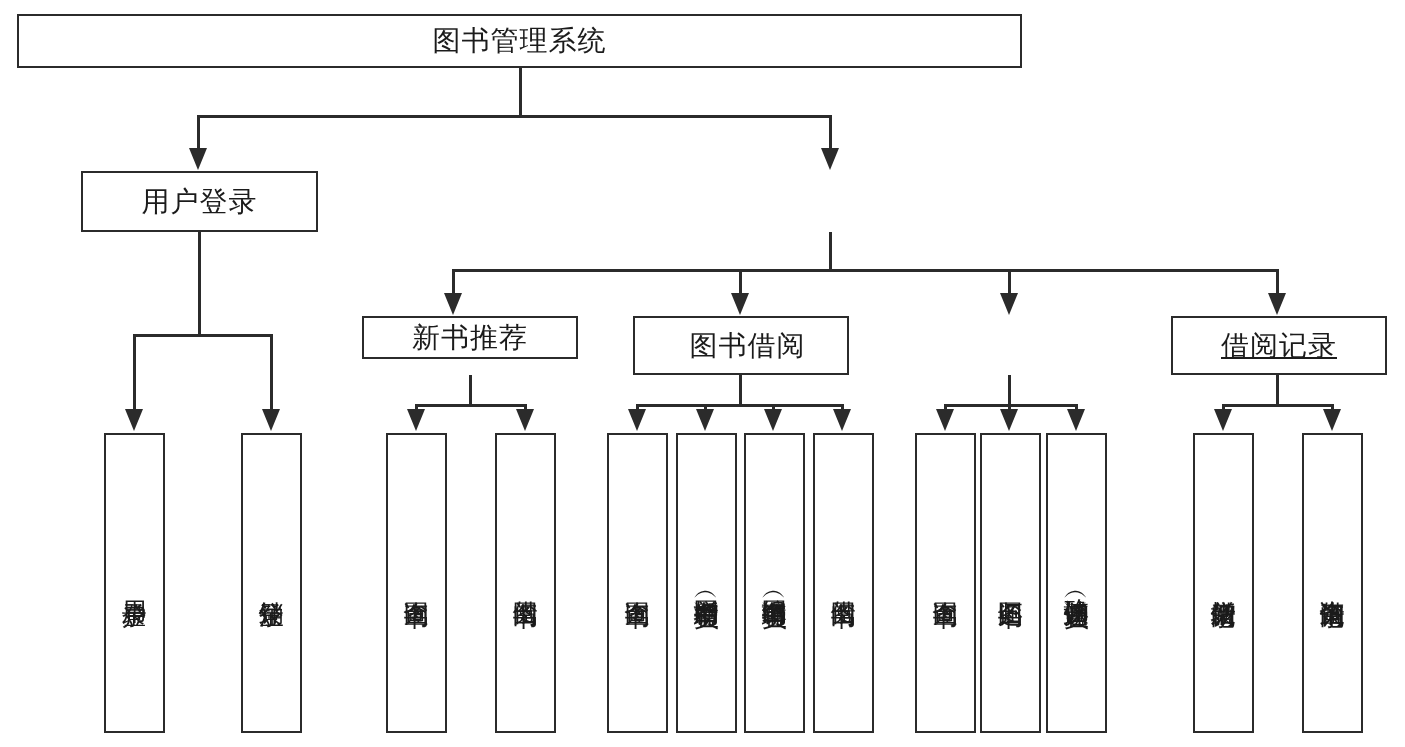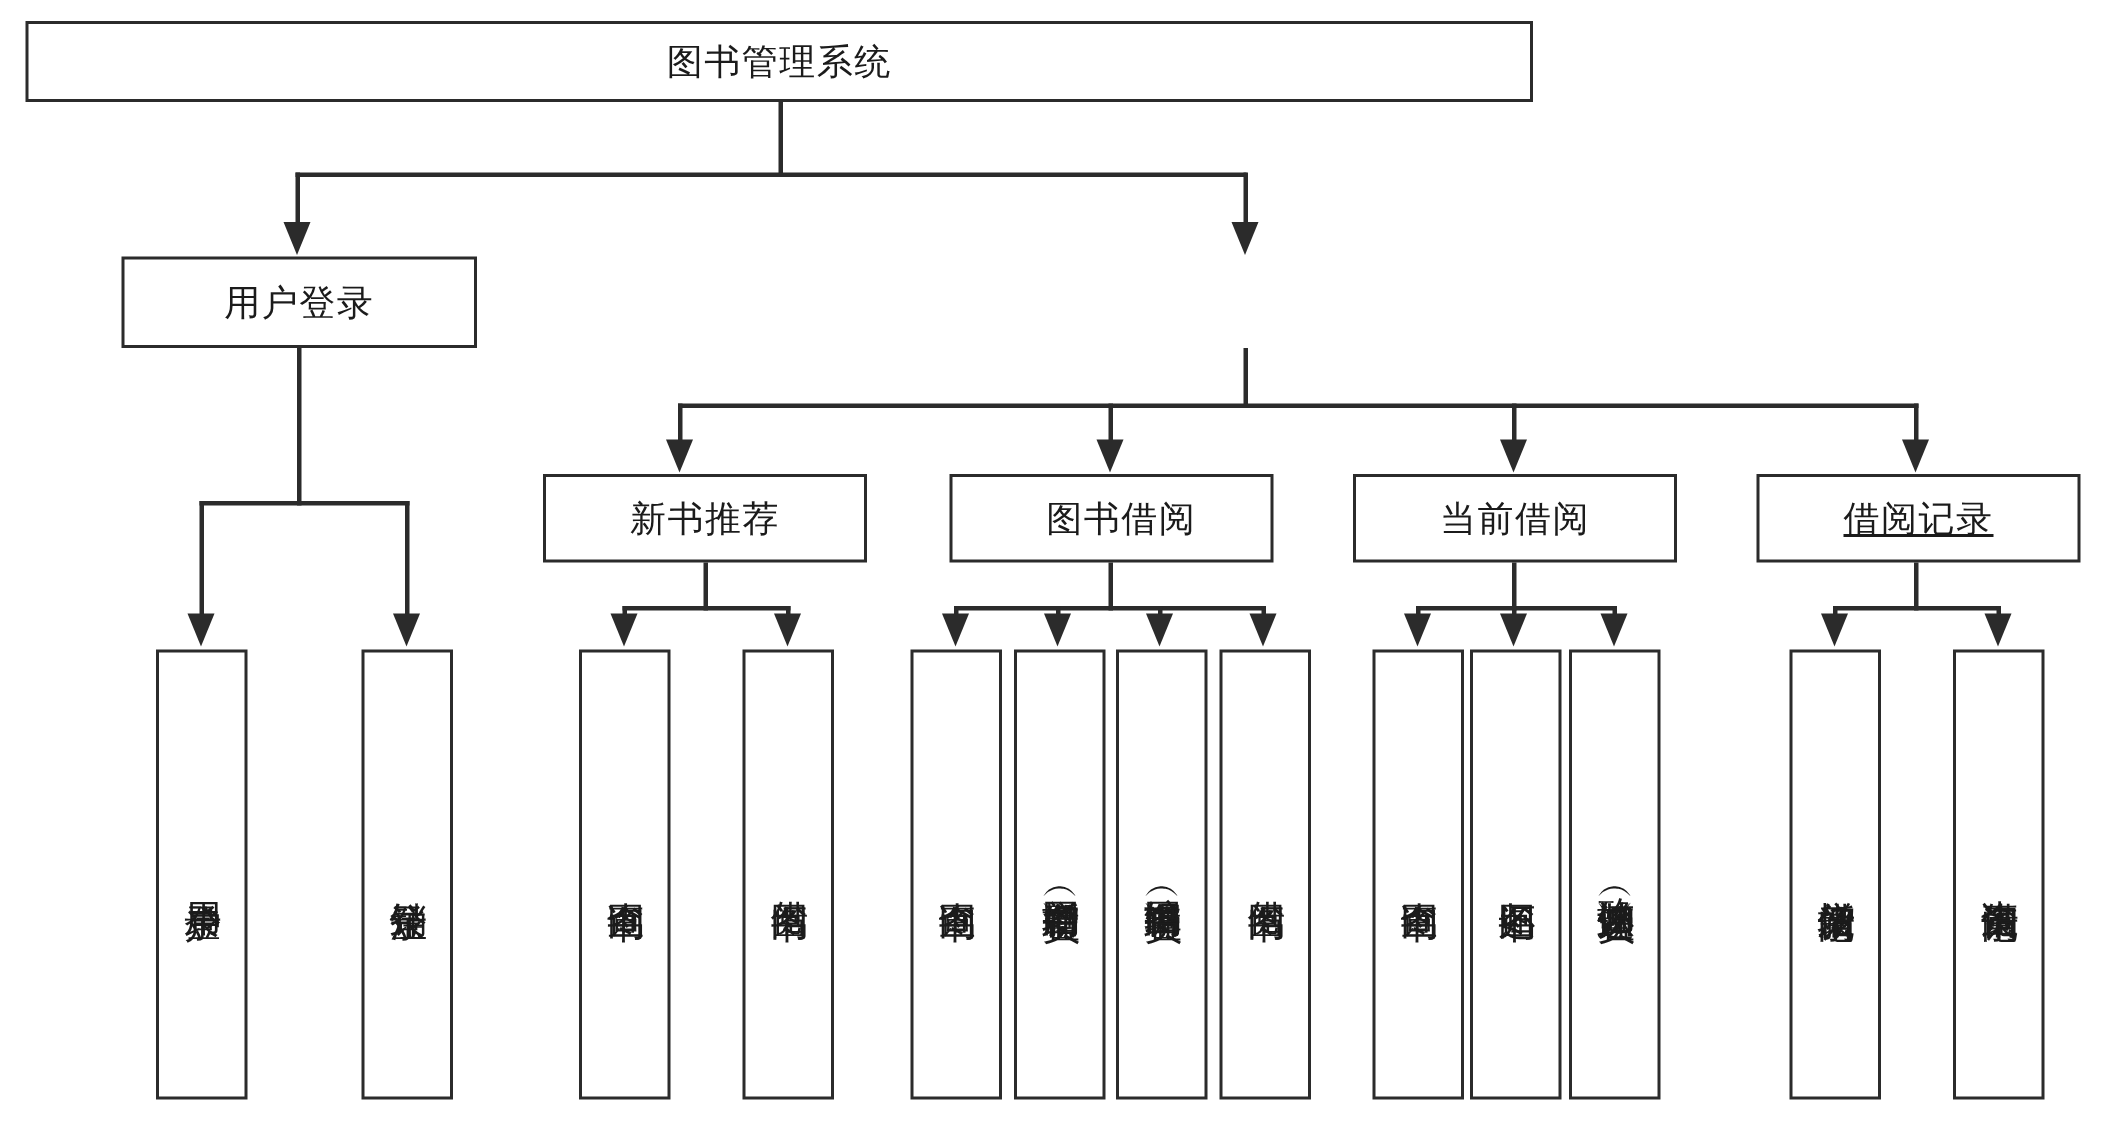--- a/index.html
+++ b/index.html
@@ -21,21 +21,21 @@
     position: absolute;
     box-sizing: border-box;
     border: 2px solid #2b2b2b;
     background: #ffffff;
     display: flex;
     align-items: center;
     justify-content: center;
     color: #1b1b1b;
   }
   .node.h {
-    font-size: 24px;
+    font-size: 28px;
     letter-spacing: 1px;
     white-space: nowrap;
   }
   .node.v {
     writing-mode: vertical-rl;
     text-orientation: upright;
     font-size: 25px;
     line-height: 1.06;
     letter-spacing: 1px;
     padding: 4px 0;
@@ -100,28 +100,25 @@
   <div class="edge h" style="left:452px; top:269px; width:827px; height:3px;"></div>
   <div class="edge v" style="left:452px; top:269px; width:3px; height:26px;"></div>
   <div class="arrow" style="left:444px; top:293px;"></div>
   <div class="edge v" style="left:739px; top:269px; width:3px; height:26px;"></div>
   <div class="arrow" style="left:731px; top:293px;"></div>
   <div class="edge v" style="left:1008px; top:269px; width:3px; height:26px;"></div>
   <div class="arrow" style="left:1000px; top:293px;"></div>
   <div class="edge v" style="left:1276px; top:269px; width:3px; height:26px;"></div>
   <div class="arrow" style="left:1268px; top:293px;"></div>
 
-  <div class="node h" style="left:362px; top:316px; width:216px; height:59px;">
+  <div class="node h" style="left:362px; top:316px; width:216px; height:43px;">
     <span>新书推荐</span>
   </div>
   <div class="node h" style="left:633px; top:316px; width:216px; height:59px;padding-left:13px;">
     <span>图书借阅</span>
-  </div>
-  <div class="node h" style="left:902px; top:316px; width:216px; height:59px;">
-    <span>当前借阅</span>
   </div>
   <div class="node h" style="left:1171px; top:316px; width:216px; height:59px;text-decoration:underline;">
     <span>借阅记录</span>
   </div>
 
   <div class="edge v" style="left:469px; top:375px; width:3px; height:32px;"></div>
   <div class="edge h" style="left:415px; top:404px; width:112px; height:3px;"></div>
   <div class="edge v" style="left:415px; top:404px; width:3px; height:10px;"></div>
   <div class="arrow" style="left:407px; top:409px;"></div>
   <div class="edge v" style="left:524px; top:404px; width:3px; height:10px;"></div>

